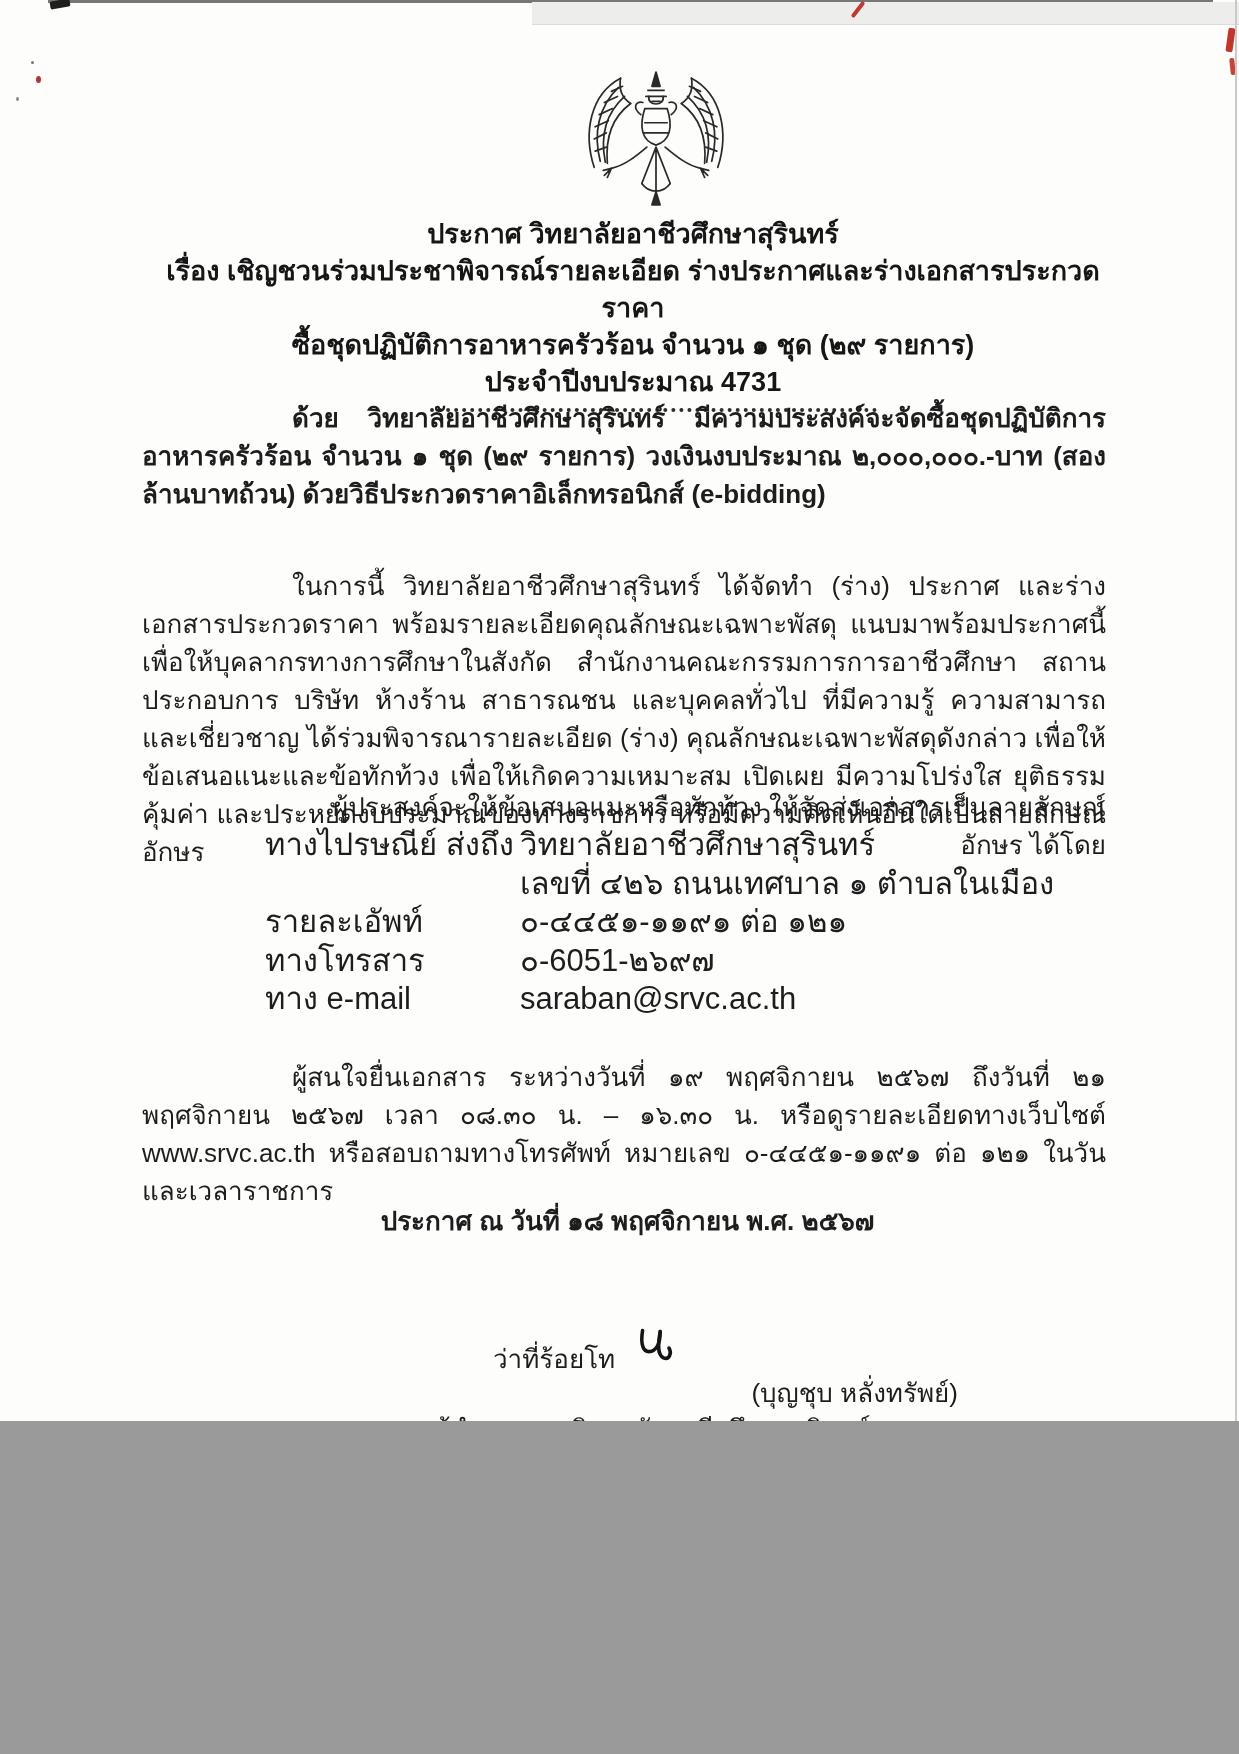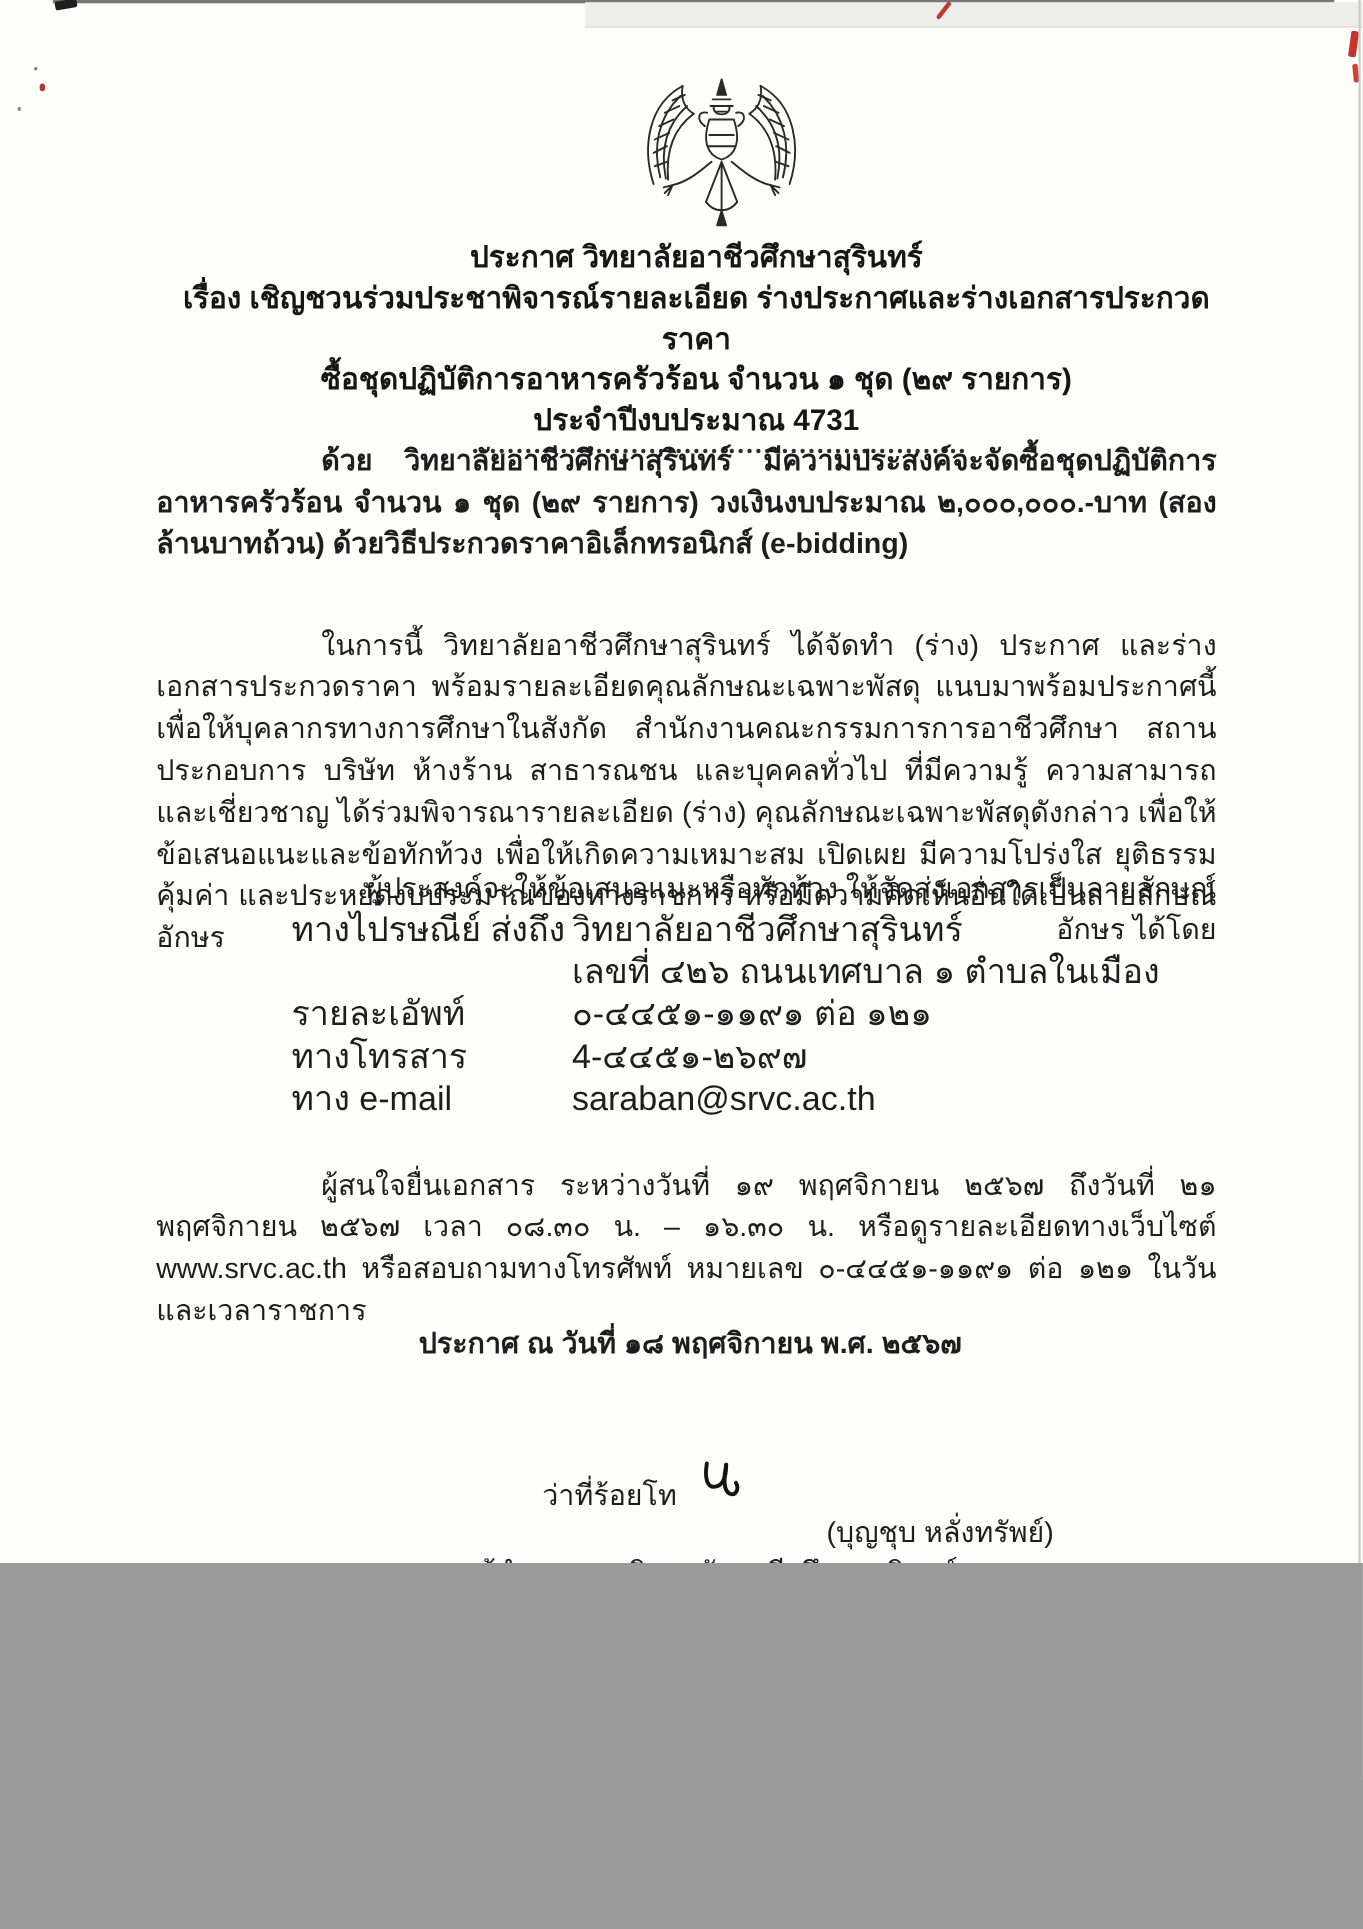--- a/index.html
+++ b/index.html
@@ -157,21 +157,21 @@
     <div class="crow">
       <div class="clabel"></div>
       <div class="cval">เลขที่ ๔๒๖ ถนนเทศบาล ๑ ตำบลในเมือง</div>
     </div>
     <div class="crow">
       <div class="clabel">รายละเอัพท์</div>
       <div class="cval">๐-๔๔๕๑-๑๑๙๑ ต่อ ๑๒๑</div>
     </div>
     <div class="crow">
       <div class="clabel">ทางโทรสาร</div>
-      <div class="cval">4-๔๔๕๑-๒๖๙๗</div>
+      <div class="cval">๐-6051-๒๖๙๗</div>
     </div>
     <div class="crow">
       <div class="clabel">ทาง e-mail</div>
       <div class="cval">saraban@srvc.ac.th</div>
     </div>
   </div>
 
   <div class="para p4">ผู้สนใจยื่นเอกสาร ระหว่างวันที่ ๑๙ พฤศจิกายน  ๒๕๖๗ ถึงวันที่  ๒๑ พฤศจิกายน ๒๕๖๗ เวลา ๐๘.๓๐ น.  –  ๑๖.๓๐ น.  หรือดูรายละเอียดทางเว็บไซต์ www.srvc.ac.th  หรือสอบถามทางโทรศัพท์ หมายเลข ๐-๔๔๕๑-๑๑๙๑ ต่อ ๑๒๑  ในวันและเวลาราชการ</div>
 
   <div class="date-line">ประกาศ  ณ  วันที่  ๑๘  พฤศจิกายน  พ.ศ. ๒๕๖๗</div>

